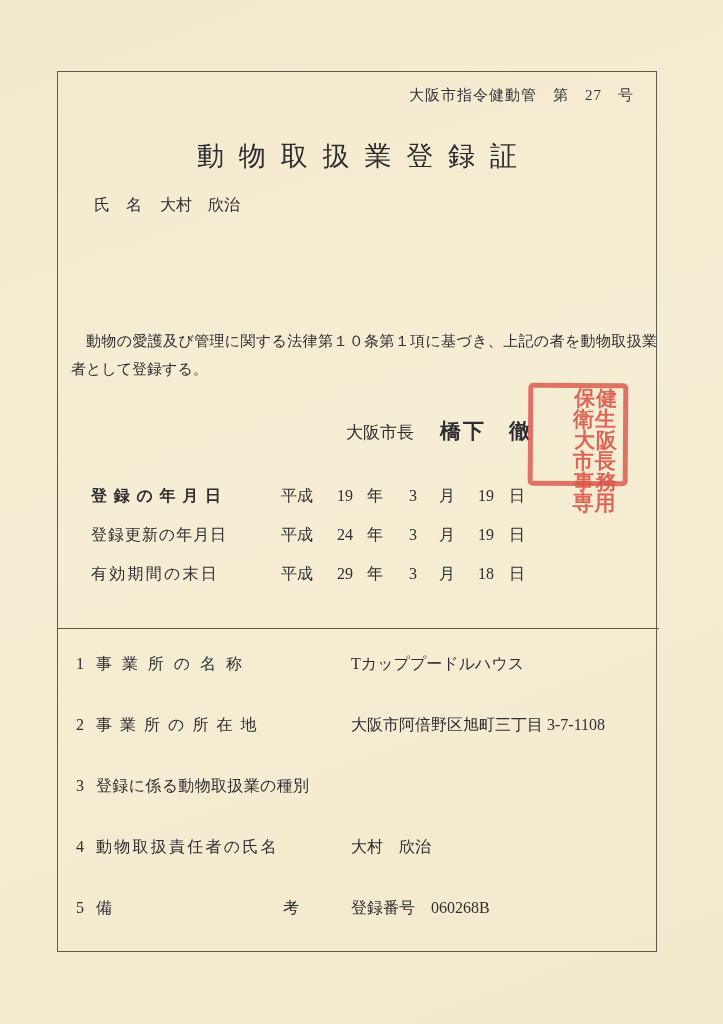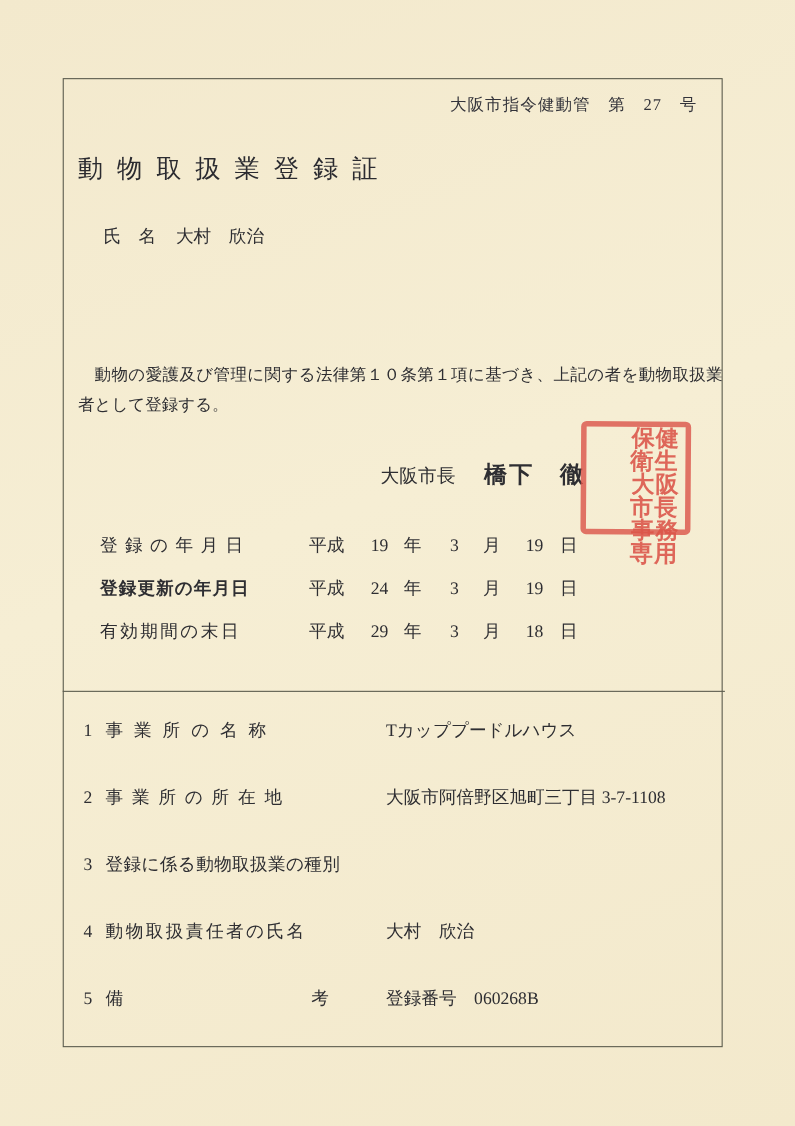--- a/index.html
+++ b/index.html
@@ -34,30 +34,30 @@
     letter-spacing: 1px;
     color: #33333a;
     text-align: center;
   }
 
   .title {
     position: absolute;
     top: 66px;
     left: 0;
     width: 100%;
-    text-align: left;
-    font-size: 23px;
+    text-align: center;
+    font-size: 27px;
     font-weight: normal;
     letter-spacing: 0.55em;
     text-indent: 0.55em;
     color: #2b2b30;
   }
 
   .line-row { position: absolute; left: 36px; font-size: 16px; white-space: nowrap; }
-  .name-row { top: 133px; }
+  .name-row { top: 123px; }
   .addr-row { top: 188px; }
   .line-row .lab { letter-spacing: 0; margin-right: 14px; }
 
   .corp-note {
     position: absolute;
     top: 159px;
     left: 23px;
     font-size: 13px;
     color: #38383e;
   }
@@ -109,22 +109,22 @@
   .dates { position: absolute; top: 414px; left: 0; width: 100%; }
   .date-row {
     display: grid;
     grid-template-columns: 190px 56px 30px 42px 30px 39px 31px 40px;
     padding-left: 33px;
     height: 24px;
     align-items: baseline;
     font-size: 16px;
     margin-bottom: 15px;
   }
-  .date-label.ls-a { letter-spacing: 0.42em; }
-  .date-label.ls-b { letter-spacing: 0.06em; font-weight: bold; }
+  .date-label.ls-a { letter-spacing: 0.42em; font-weight: bold; }
+  .date-label.ls-b { letter-spacing: 0.06em; }
   .date-label.ls-c { letter-spacing: 0.14em; }
   .num { font-variant-numeric: lining-nums; }
 
   .divider {
     position: absolute;
     top: 556px;
     left: -1px;
     width: 602px;
     border-top: 1px solid #5c5c4e;
   }

